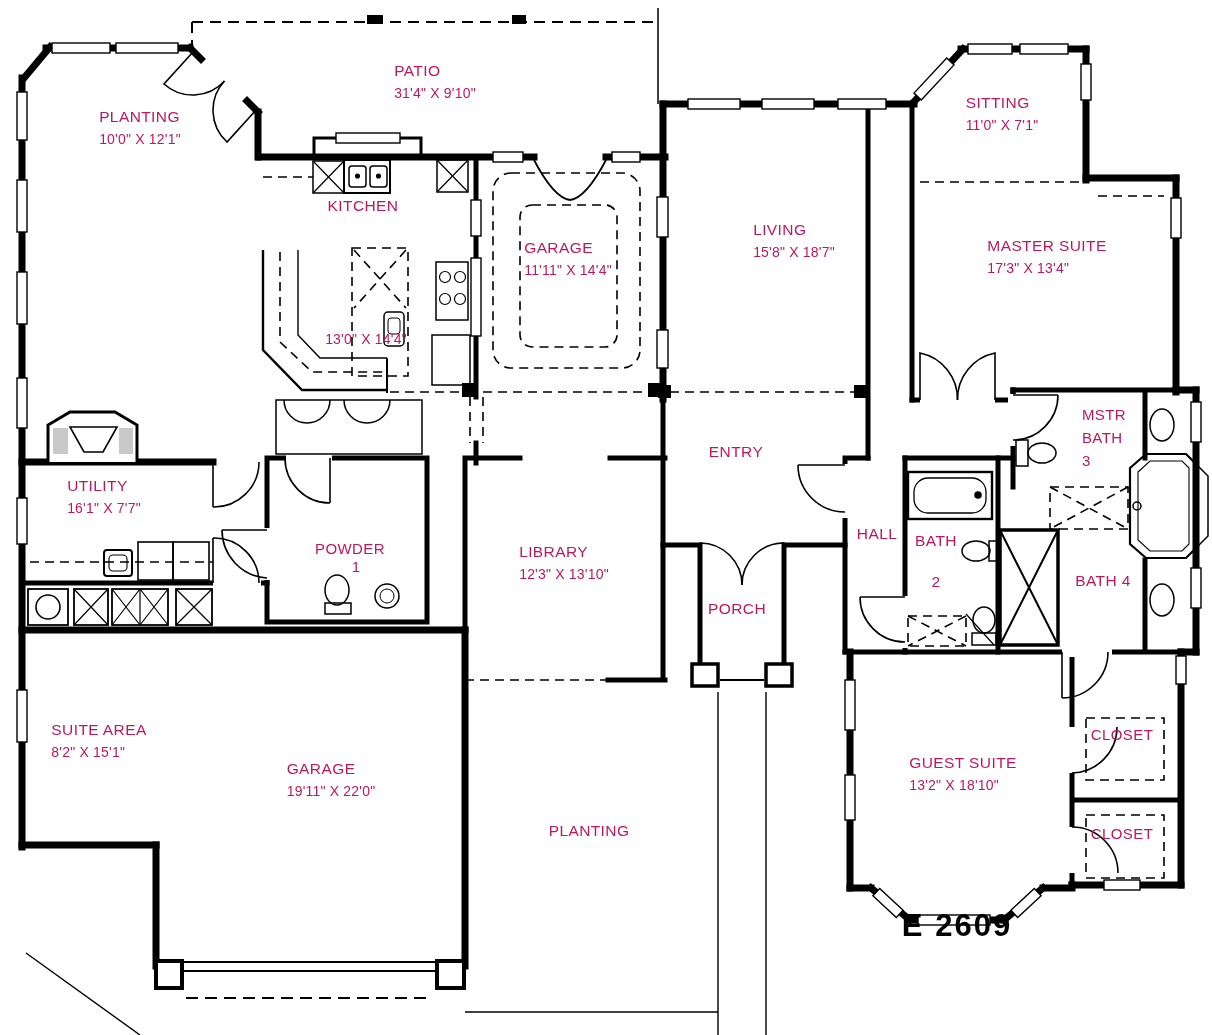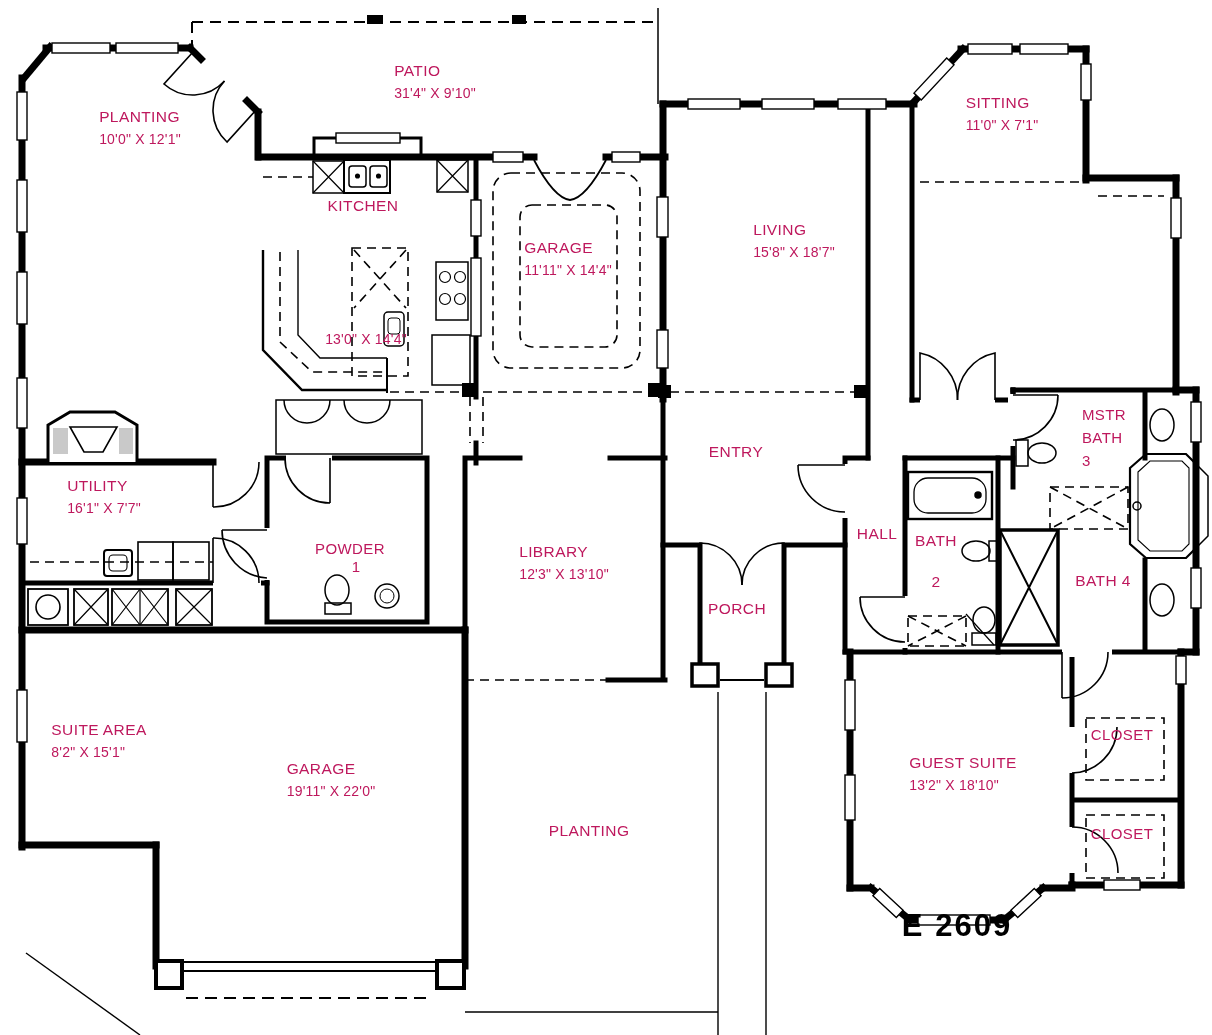--- a/index.html
+++ b/index.html
@@ -315,20 +315,24 @@
   <span class="dm">11'11" X 14'4"</span>
 </div>
 <div class="lbl" style="left:794px;top:241px">
   <span class="nm">LIVING</span>
   <span class="dm">15'8" X 18'7"</span>
 </div>
 <div class="lbl" style="left:1002px;top:114px">
   <span class="nm">SITTING</span>
   <span class="dm">11'0" X 7'1"</span>
 </div>
+<div class="lbl" style="left:1047px;top:257px">
+  <span class="nm">MASTER SUITE</span>
+  <span class="dm">17'3" X 13'4"</span>
+</div>
 <div class="lbl" style="left:104px;top:497px">
   <span class="nm">UTILITY</span>
   <span class="dm">16'1" X 7'7"</span>
 </div>
 <div class="lbl small" style="left:350px;top:548px">
   <span class="nm">POWDER</span>
 </div>
 <div class="lbl small" style="left:356px;top:566px">
   <span class="nm">1</span>
 </div>

